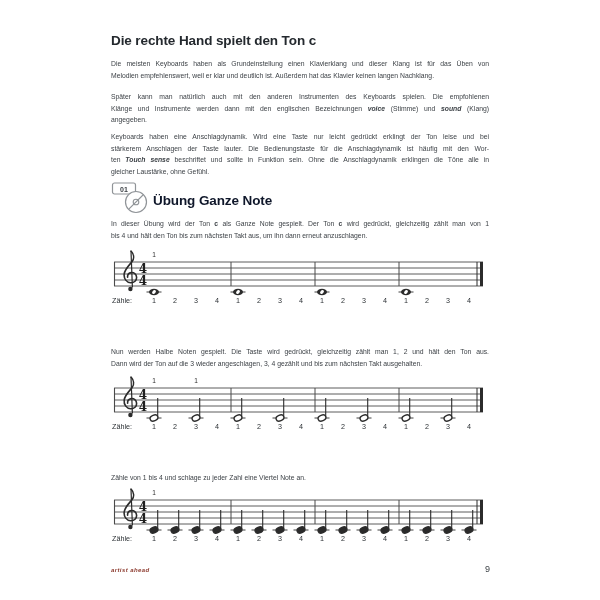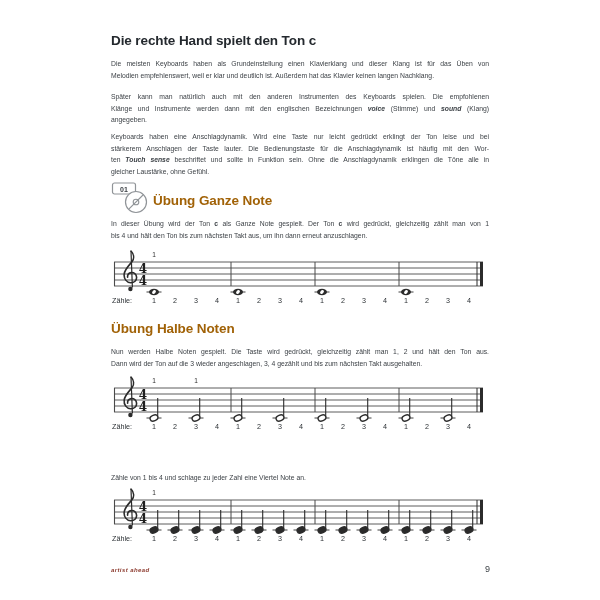--- a/index.html
+++ b/index.html
@@ -8,21 +8,21 @@
 
   .title{position:absolute;left:111px;top:33px;width:380px;
          font-size:13.5px;font-weight:bold;color:#24292e;letter-spacing:-0.1px;}
 
   .para{position:absolute;left:111px;width:378px;font-size:6.8px;line-height:11.5px;color:#3d4247;}
   .tline{text-align:justify;text-align-last:justify;white-space:normal;}
   .tline.tlast{text-align-last:left;}
   .b{font-weight:bold;}
   .i{font-style:italic;}
 
-  .ex-head{position:absolute;font-size:13.5px;font-weight:bold;color:#a16207;letter-spacing:-0.1px;}
+  .ex-head{position:absolute;font-size:13.5px;font-weight:bold;color:#0f172a;letter-spacing:-0.1px;}
 
   .cd-badge{position:absolute;left:111px;top:181px;width:40px;height:34px;}
   .cd-num{font:bold 7px "Liberation Sans",sans-serif;fill:#3a3f44;text-anchor:middle;}
 
   .staff-svg{position:absolute;left:110px;}
   .timesig{font:bold 12px "DejaVu Serif",serif;fill:#1f1f1f;text-anchor:middle;}
   .finger{font:6.5px "Liberation Sans",sans-serif;fill:#2b2b2b;text-anchor:middle;}
   .count,.count-label{font:7.2px "Liberation Sans",sans-serif;fill:#2b3034;}
   .count{text-anchor:middle;}
 
@@ -110,21 +110,20 @@
       <text x="212" y="57" class="count">1</text>
       <text x="233" y="57" class="count">2</text>
       <text x="254" y="57" class="count">3</text>
       <text x="275" y="57" class="count">4</text>
       <text x="296" y="57" class="count">1</text>
       <text x="317" y="57" class="count">2</text>
       <text x="338" y="57" class="count">3</text>
       <text x="359" y="57" class="count">4</text>
     </svg>
 
-  <div class="ex-head" style="left:111px;top:321px;">Übung Halbe Noten</div>
   <div class="para" style="top:346px;">
       <div class="tline"><span>Nun werden Halbe Noten gespielt. Die Taste wird gedrückt, gleichzeitig zählt man 1, 2 und hält den Ton aus.</span></div>
       <div class="tline tlast"><span>Dann wird der Ton auf die 3 wieder angeschlagen, 3, 4 gezählt und bis zum nächsten Takt ausgehalten.</span></div>
     </div>
   <svg class="staff-svg" style="top:372px;" width="380" height="64" viewBox="0 0 380 64">
       <line x1="4" y1="16" x2="373" y2="16" stroke="#4a4a4a" stroke-width="0.9"></line>
       <line x1="4" y1="22" x2="373" y2="22" stroke="#4a4a4a" stroke-width="0.9"></line>
       <line x1="4" y1="28" x2="373" y2="28" stroke="#4a4a4a" stroke-width="0.9"></line>
       <line x1="4" y1="34" x2="373" y2="34" stroke="#4a4a4a" stroke-width="0.9"></line>
       <line x1="4" y1="40" x2="373" y2="40" stroke="#4a4a4a" stroke-width="0.9"></line>

